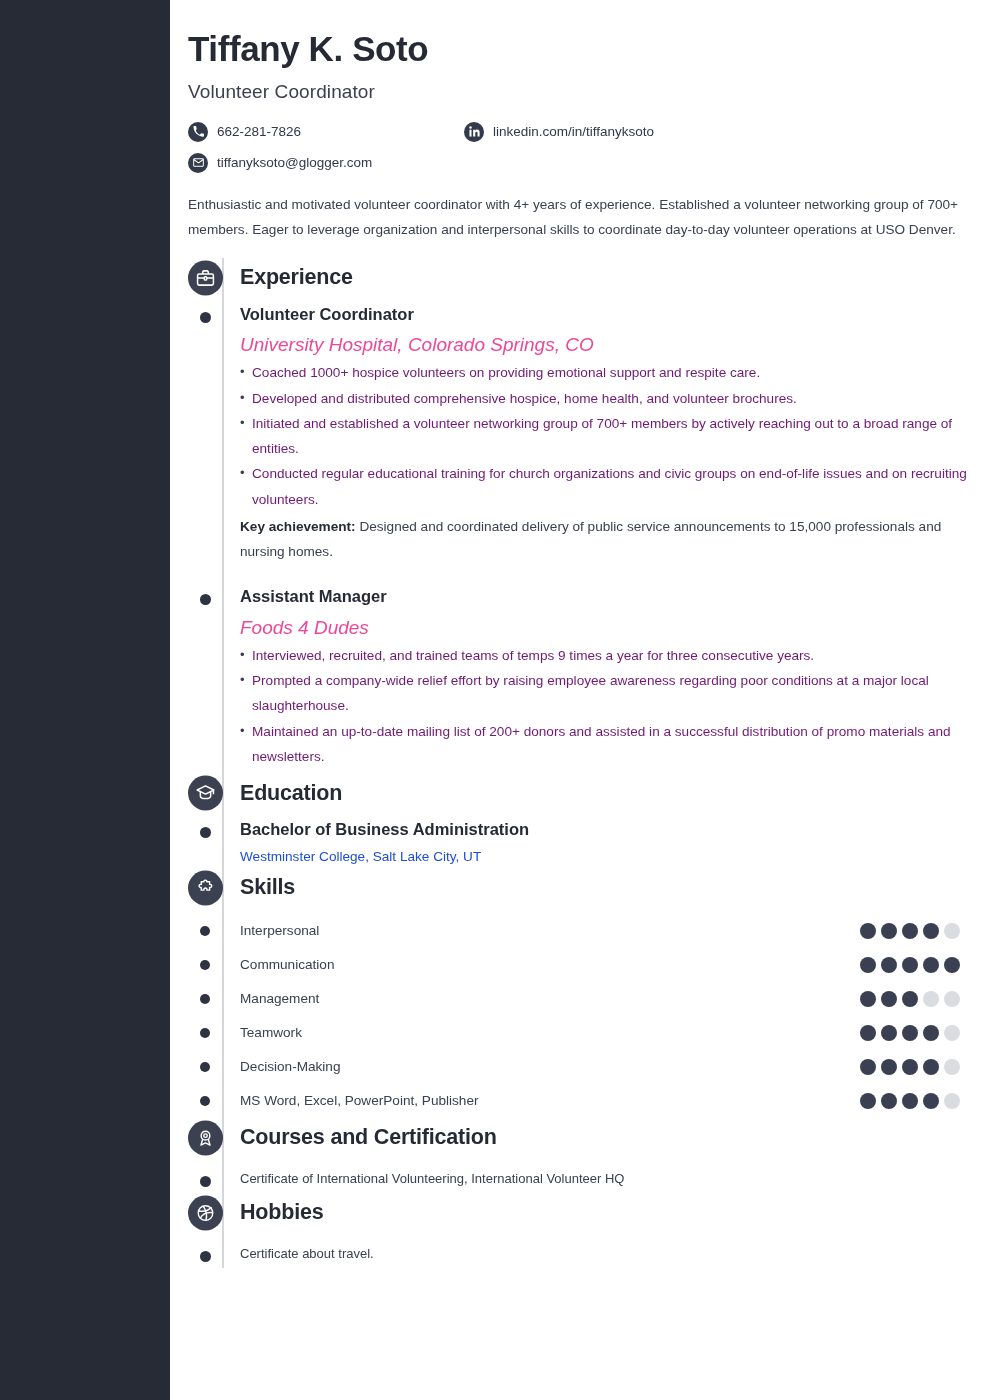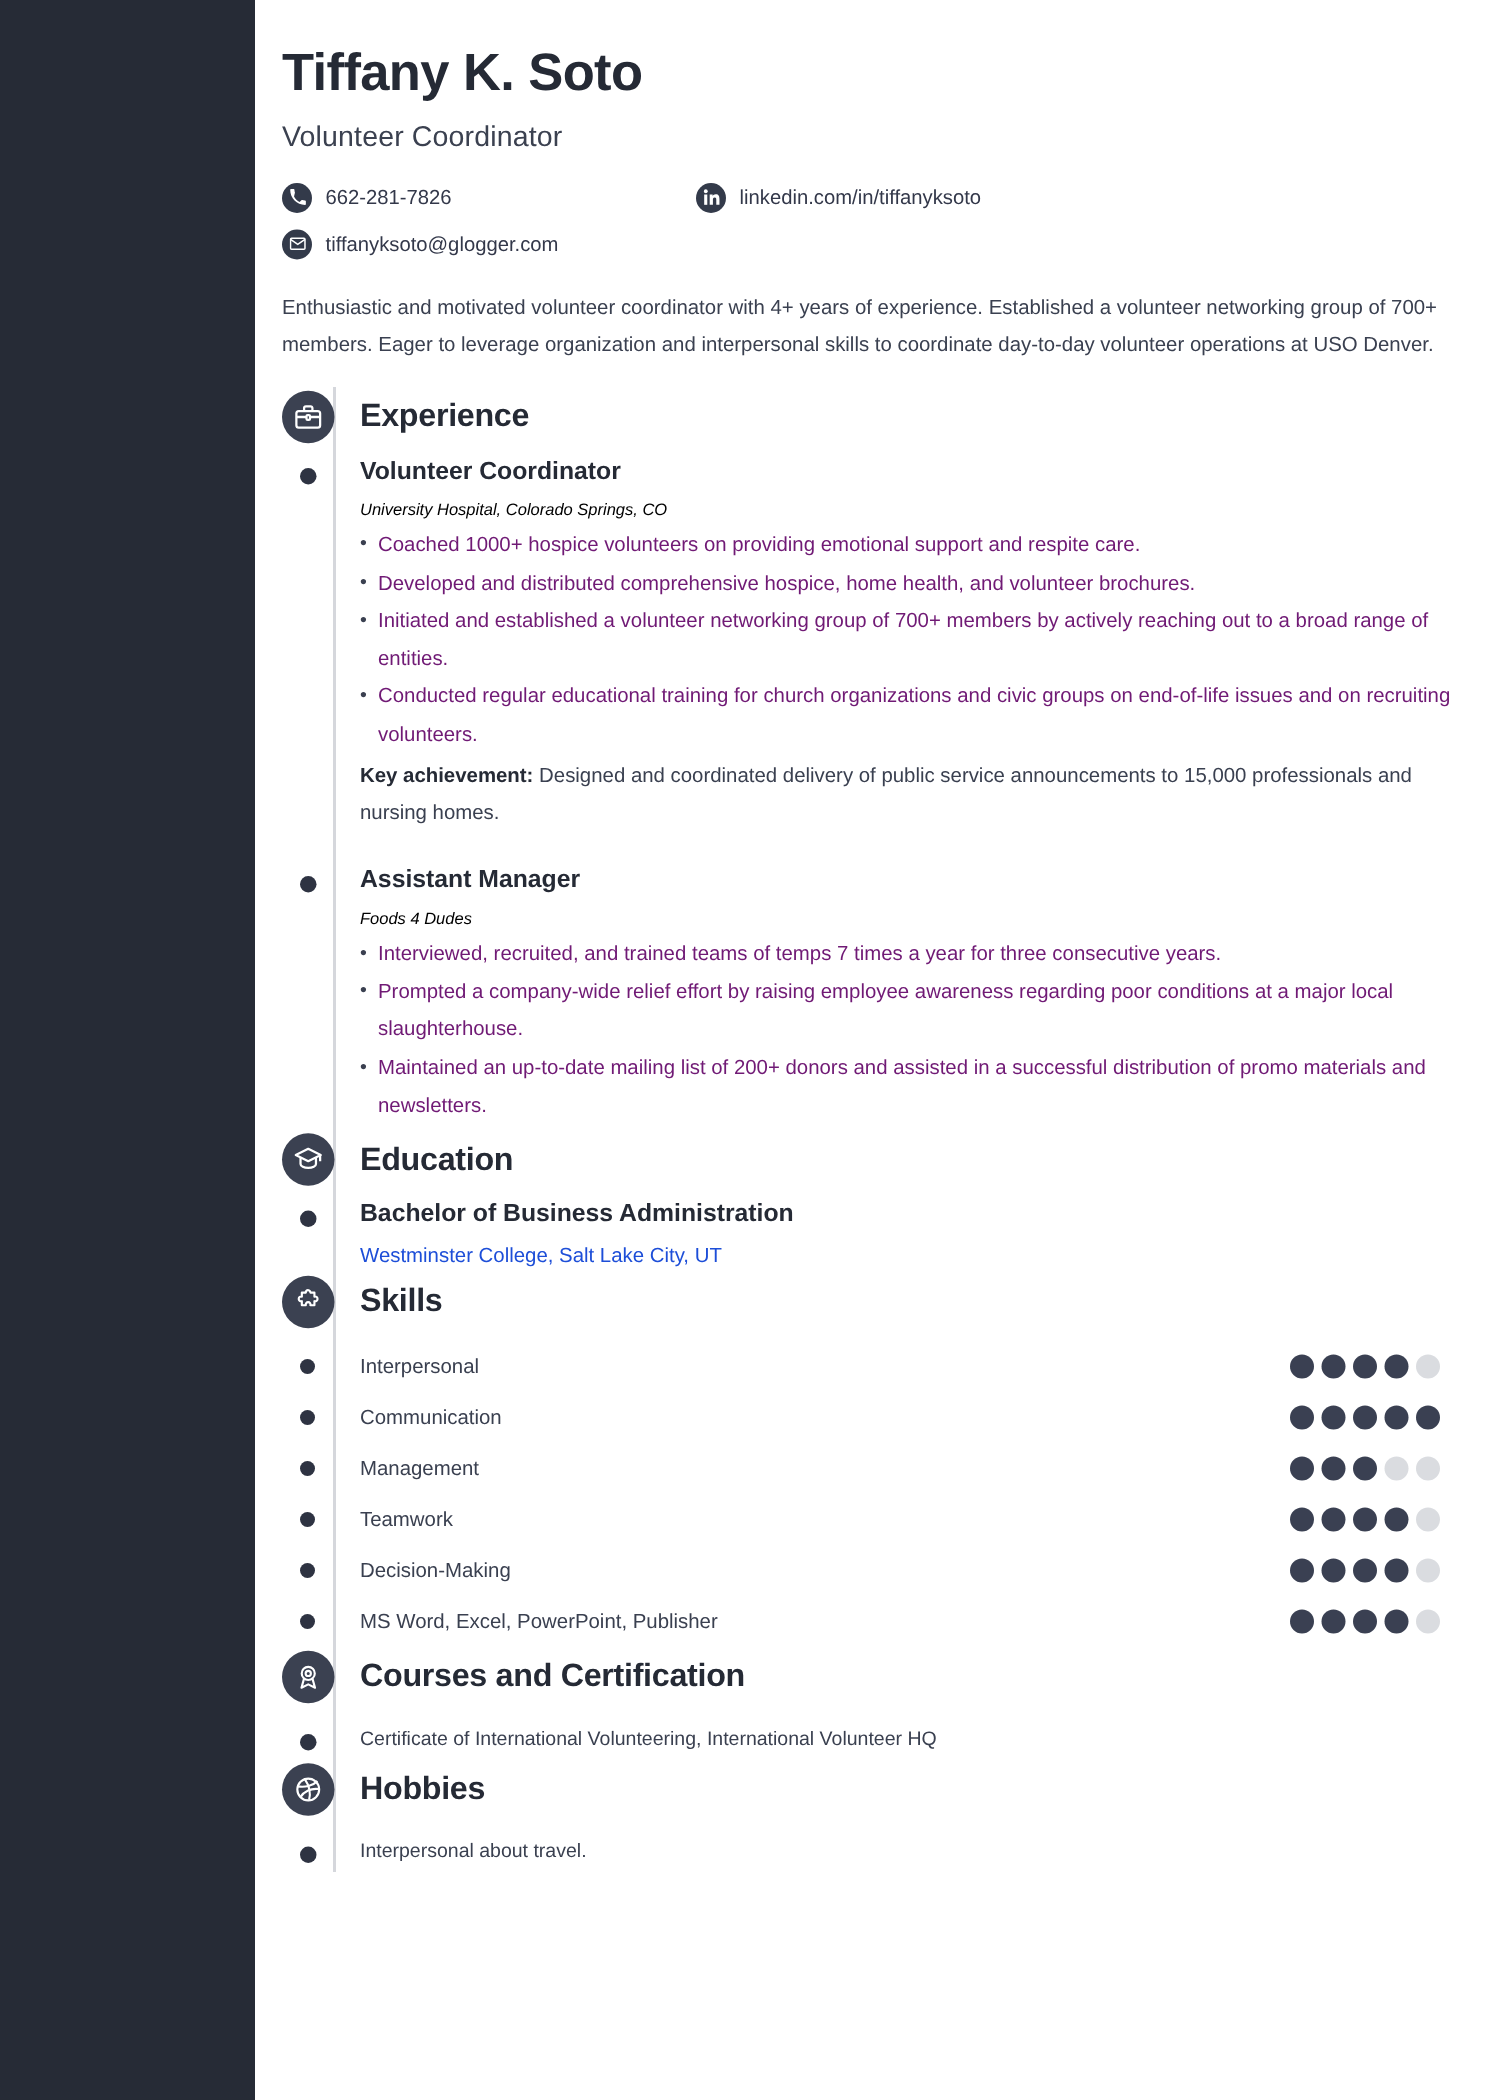--- a/index.html
+++ b/index.html
@@ -155,23 +155,23 @@
     transform: translateX(12px);
   }
 
   .entry-title {
     font-size: 16.5px;
     font-weight: bold;
     color: #252a35;
     line-height: 1.3;
   }
   .entry-sub {
-    font-size: 11px;
+    font-size: 19px;
     font-style: italic;
-    color: #000000;
+    color: #ec4899;
     margin-top: 9px;
     margin-bottom: 4px;
   }
   .entry-plain {
     font-size: 13.6px;
     color: #1d4ed8;
     margin-top: 8px;
   }
 
   ul.bullets { list-style: none; margin: 2px 0 0 0; padding: 0; }
@@ -308,21 +308,21 @@
             <li>Conducted regular educational training for church organizations and civic groups on end-of-life issues and on recruiting volunteers.</li>
           </ul>
           <div class="key-ach"><b>Key achievement:</b><span> Designed and coordinated delivery of public service announcements to 15,000 professionals and nursing homes.</span></div>
         </div>
 
         <div class="entry" style="margin-top:22px;">
           <span class="entry-dot"></span>
           <div class="entry-title">Assistant Manager</div>
           <div class="entry-sub">Foods 4 Dudes</div>
           <ul class="bullets">
-            <li>Interviewed, recruited, and trained teams of temps 7 times a year for three consecutive years.</li>
+            <li>Interviewed, recruited, and trained teams of temps 9 times a year for three consecutive years.</li>
             <li>Prompted a company-wide relief effort by raising employee awareness regarding poor conditions at a major local slaughterhouse.</li>
             <li>Maintained an up-to-date mailing list of 200+ donors and assisted in a successful distribution of promo materials and newsletters.</li>
           </ul>
         </div>
       </div>
 
       <div class="section">
         <div class="section-head">
           <span class="section-icon">
             <svg width="19" height="19" viewBox="0 0 24 24" fill="none" stroke="#fff" stroke-width="1.9" stroke-linejoin="round">
@@ -447,19 +447,19 @@
               <path d="M3.3 9.4c5.6.9 12.6-.4 16.4-4.6"></path>
               <path d="M5.2 18.7c3.1-5.2 9.4-8 15.6-7.1"></path>
               <path d="M9.1 3.2c3.3 4.8 5.1 11.7 3.6 17.5"></path>
             </svg>
           </span>
           <span class="section-title">Hobbies</span>
         </div>
 
         <div class="simple-entry">
           <span class="entry-dot"></span>
-          <span>Interpersonal about travel.</span>
+          <span>Certificate about travel.</span>
         </div>
       </div>
 
     </div>
   </div>
 </div>
 
 </body></html>

